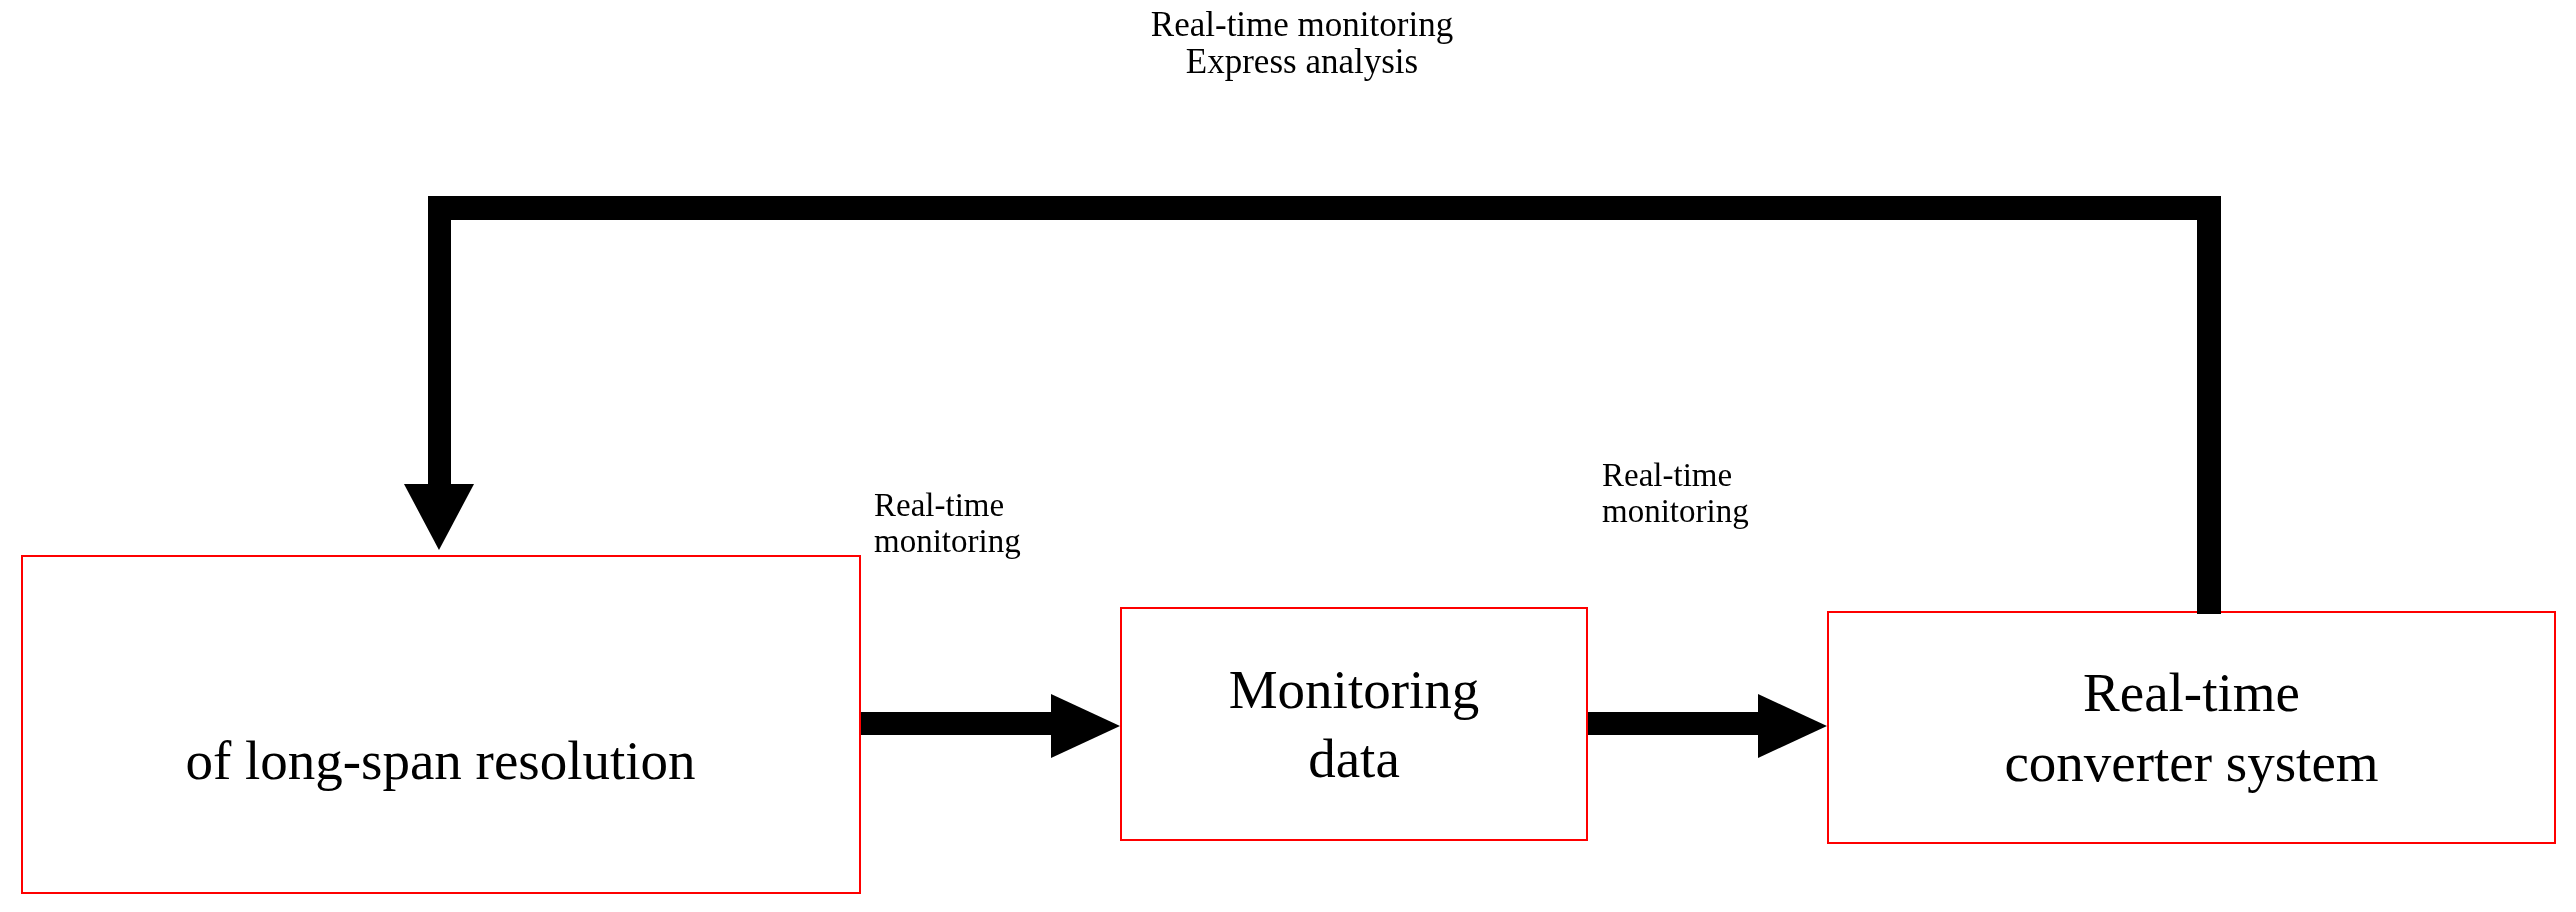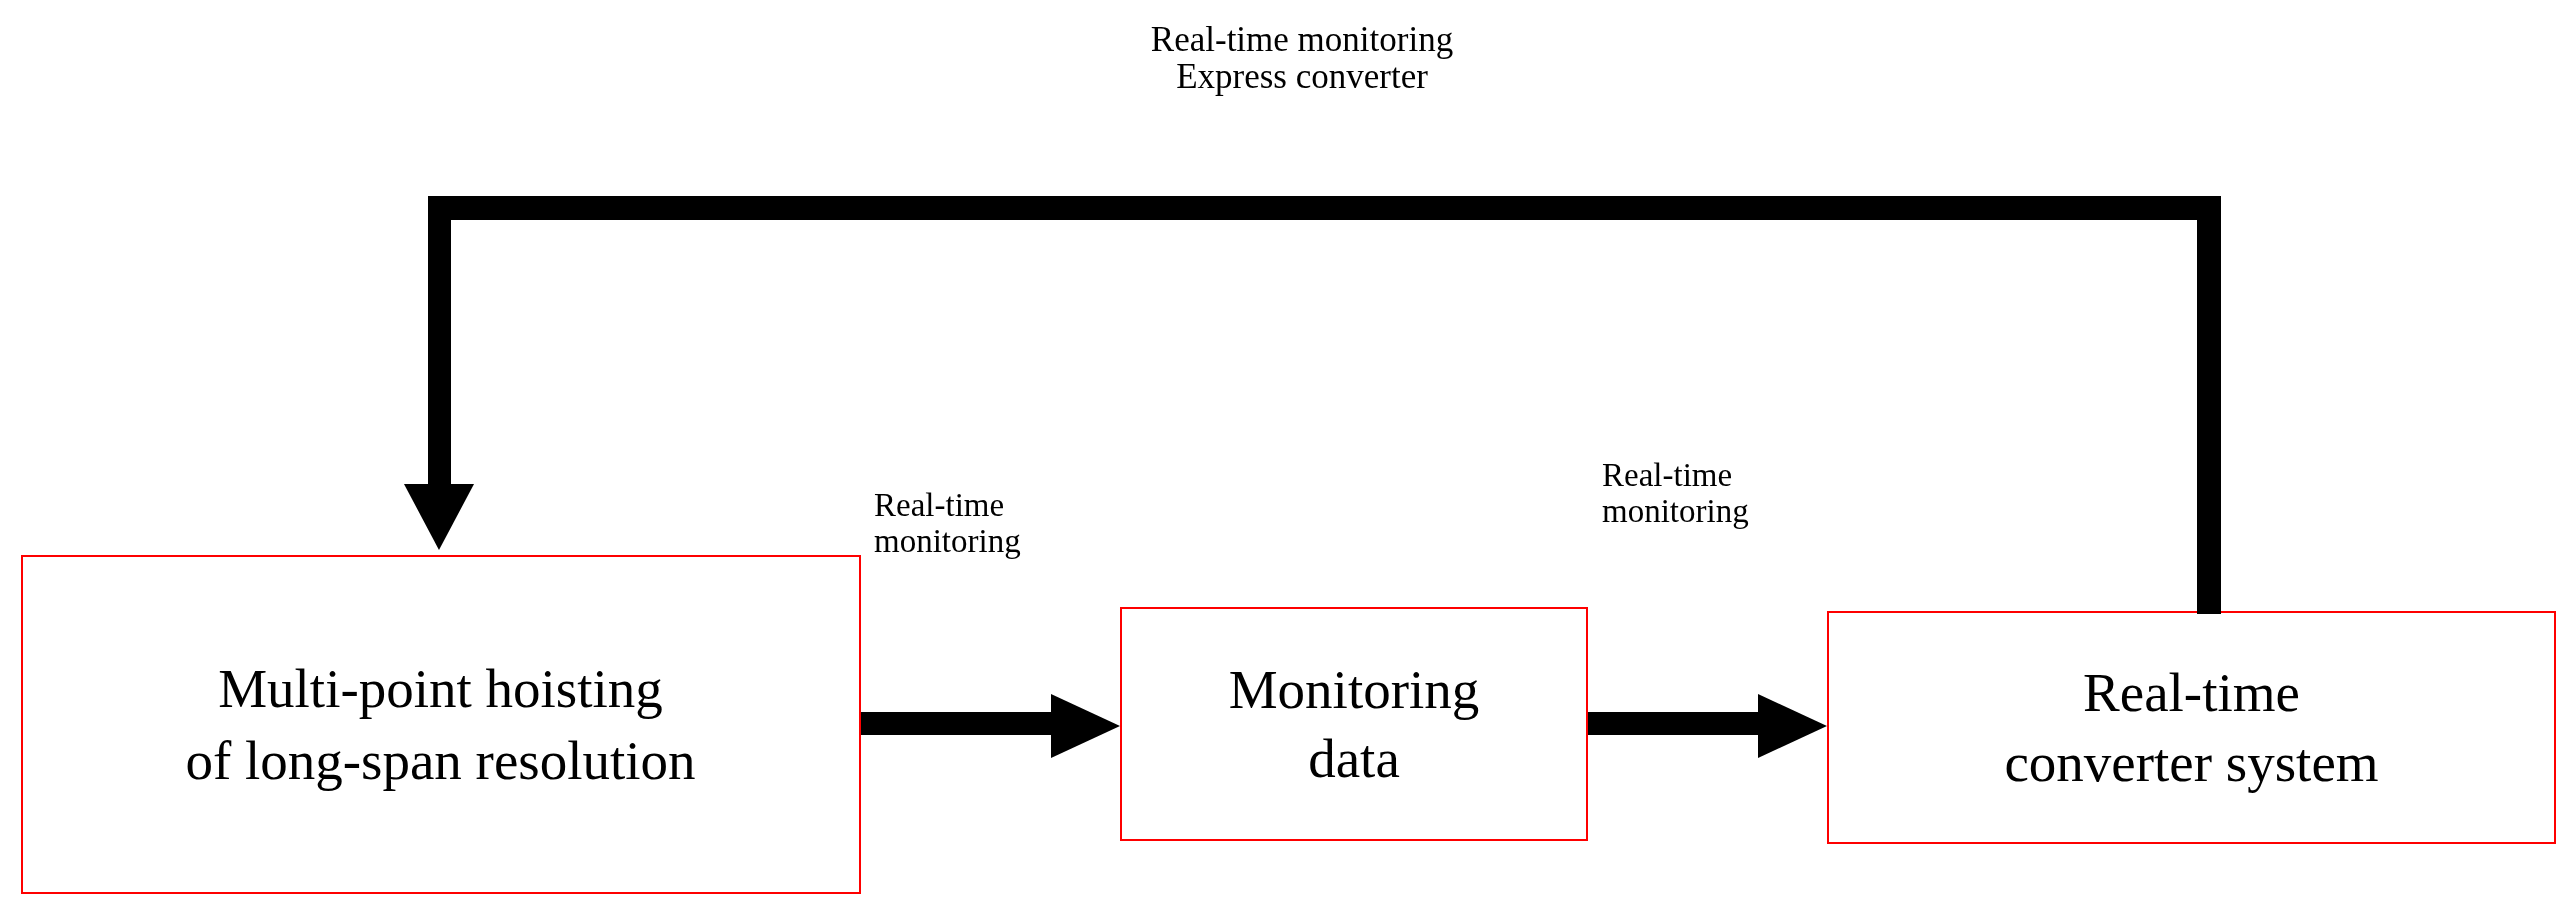--- a/index.html
+++ b/index.html
@@ -15,21 +15,21 @@
     background: #ffffff;
     font-family: "Liberation Serif", "DejaVu Serif", serif;
     color: #000000;
     overflow: hidden;
   }
 
   
   .feedback-caption {
     position: absolute;
     left: 1018px;
-    top: 21px;
+    top: 6px;
     width: 568px;
     text-align: center;
     font-size: 35px;
     line-height: 1.02;
     color: #000;
     white-space: nowrap;
   }
   .feedback-caption div { padding: 0.8px 0; }
 
   
@@ -118,33 +118,33 @@
     z-index: 5;
   }
 </style>
 </head>
 <body>
 
 <div id="canvas">
 
   <div class="feedback-caption">
     <div>Real-time monitoring</div>
-    <div>Express converter</div>
+    <div>Express analysis</div>
   </div>
 
   <div class="feedback-arrow">
     <div class="seg" id="fb-right"></div>
     <div class="seg" id="fb-top"></div>
     <div class="seg" id="fb-left"></div>
     <div id="fb-head"></div>
   </div>
 
   <div class="box" id="box-hoisting">
     <span class="box-text">
-      <span>Multi-point hoisting</span><br>
+      <br>
       <span>of long-span resolution</span><br>
     </span>
   </div>
 
   <div class="edge-label" id="label-monitoring">
     <div>Real-time</div>
     <div>monitoring</div>
   </div>
 
   <div class="harrow" id="arrow-1">

